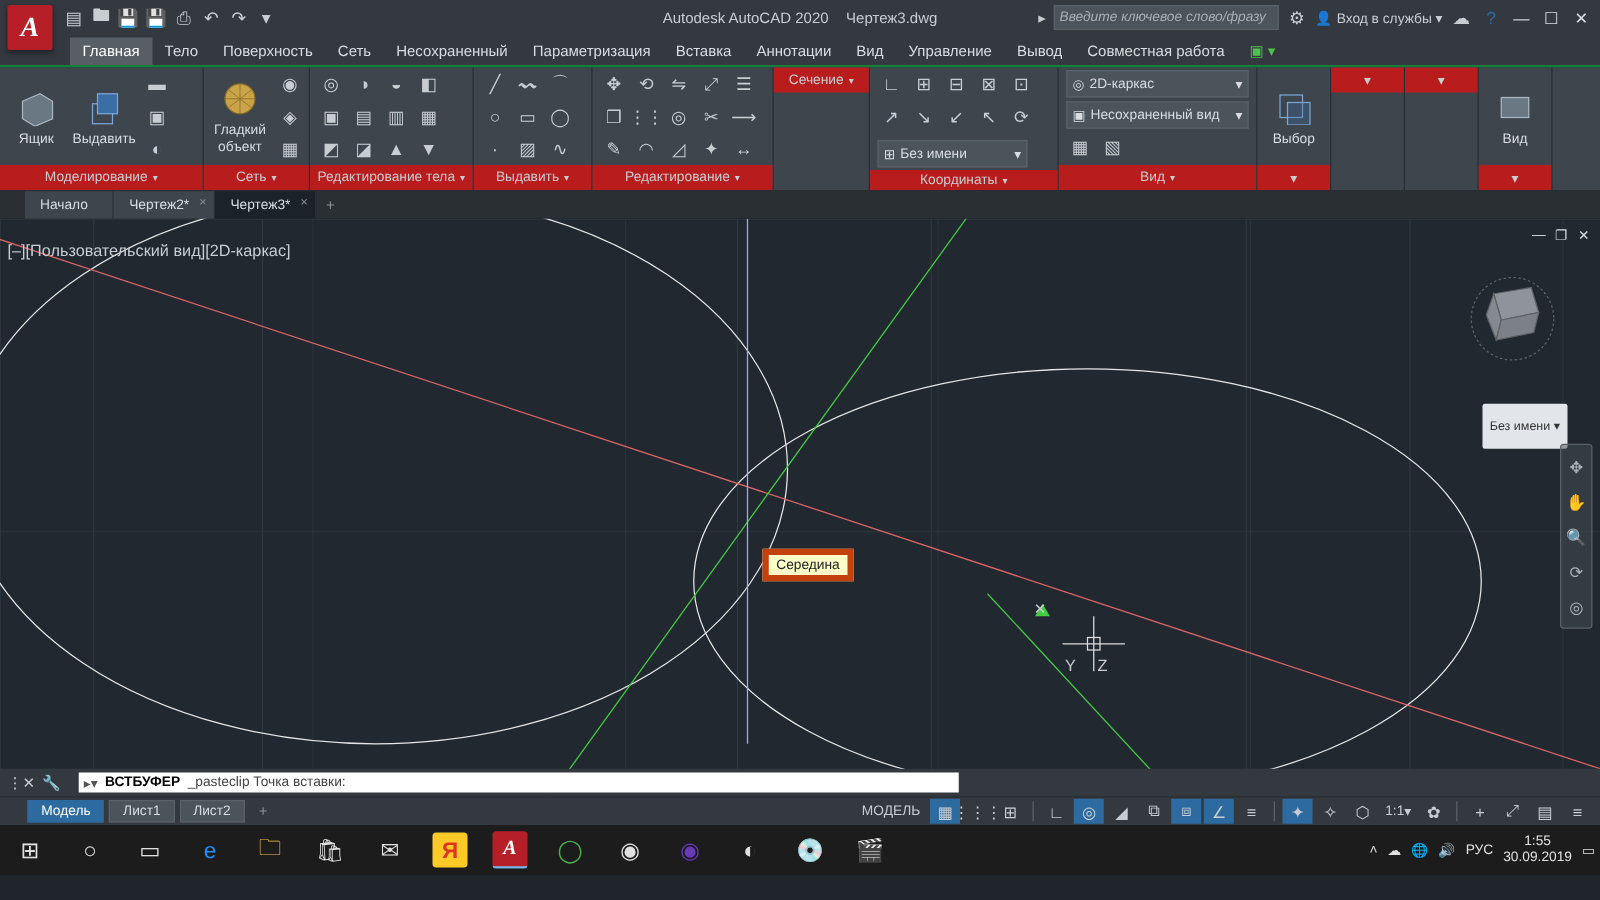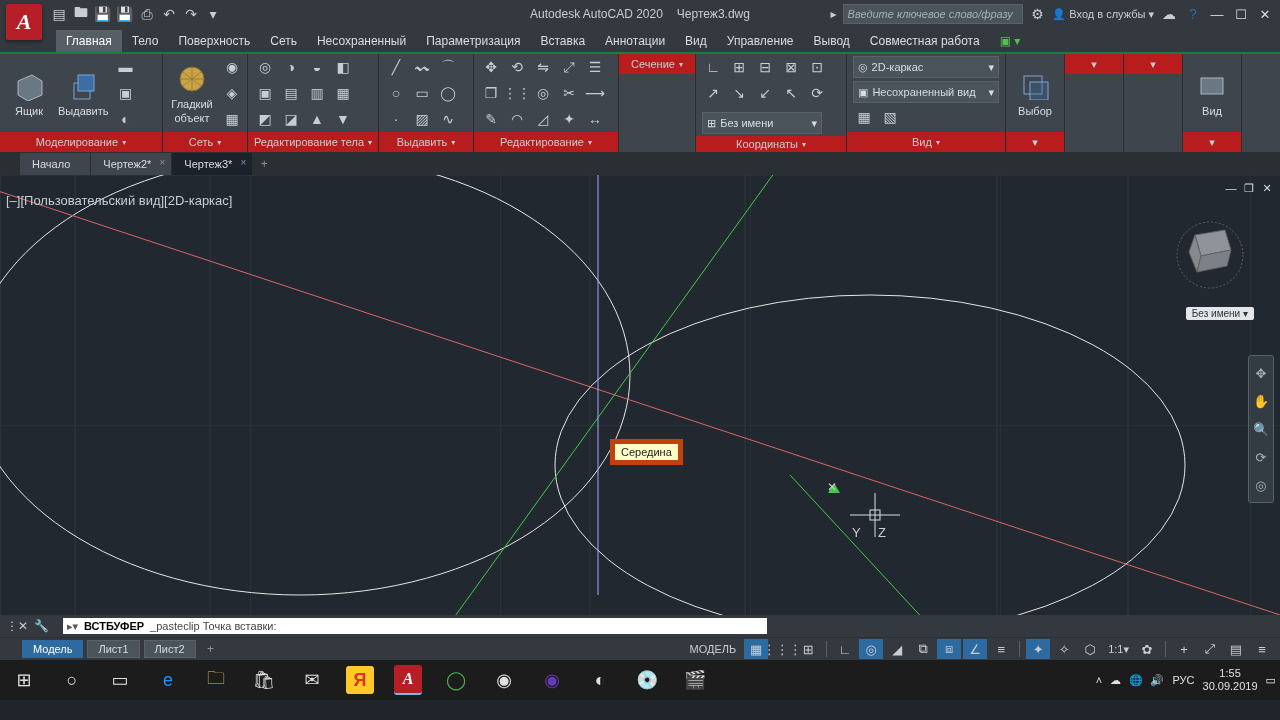--- a/index.html
+++ b/index.html
@@ -33,21 +33,21 @@
  .doctab.active{background:#1c222a}
  .doctab .x{position:absolute;right:6px;top:4px;font-size:10px;color:#8a9199}
  .addtab{width:22px;height:22px;display:flex;align-items:center;justify-content:center;color:#8a9199;cursor:pointer}
  .canvas-wrap{position:relative;height:462px;background:#212830}
  .vp-ctrl{position:absolute;left:6px;top:18px;font-size:13px;color:#c8cdd2;z-index:3}
  .vp-win{position:absolute;right:6px;top:6px;display:flex;gap:4px;z-index:3}
  .vp-win div{width:14px;height:14px;font-size:11px;display:flex;align-items:center;justify-content:center;cursor:pointer}
  svg.canvas{position:absolute;inset:0;width:100%;height:100%}
  .tooltip{position:absolute;left:610px;top:264px;background:#fdfec8;color:#222;border:5px solid #c2410c;padding:2px 6px;font-size:11px;z-index:4}
  .viewcube{position:absolute;right:30px;top:40px;width:80px;height:80px;z-index:3;display:flex;align-items:center;justify-content:center;opacity:.6}
- .viewcube-label{position:absolute;right:26px;top:132px;background:#e2e6ea;color:#333;font-size:10px;padding:1px 6px;border-radius:2px;z-index:3}
+ .viewcube-label{position:absolute;right:26px;top:148px;background:#e2e6ea;color:#333;font-size:10px;padding:12px 6px;border-radius:2px;z-index:3}
  .navbar{position:absolute;right:6px;top:180px;width:24px;background:rgba(70,78,86,.5);border:1px solid #5a6168;border-radius:3px;display:flex;flex-direction:column;gap:6px;padding:6px 0;z-index:3}
  .navbar div{height:22px;display:flex;align-items:center;justify-content:center;font-size:13px;color:#aab1b8;cursor:pointer}
  .cmdbar{height:22px;background:#34393f;display:flex;align-items:center;position:absolute;left:0;right:0;bottom:0}
  .cmd-left{display:flex;gap:6px;padding:0 6px;color:#c8cdd2;font-size:12px;align-items:center}
  .cmd-input{margin-left:8px;background:#fff;color:#000;height:16px;flex:0 0 696px;display:flex;align-items:center;padding:0 4px;font-size:11px;gap:6px}
  .layout-tabs{height:22px;background:#34393f;display:flex;align-items:center;border-top:1px solid #2a2f34;padding-left:22px;gap:4px}
  .ltab{padding:2px 10px;font-size:11px;background:#4b535b;border:1px solid #5a6168;cursor:pointer}
  .ltab.active{background:#2c6aa0;border-color:#2c6aa0;color:#fff}
  .status-right{margin-left:auto;display:flex;align-items:center;gap:2px;padding-right:6px}
  .sbtn{width:24px;height:20px;display:flex;align-items:center;justify-content:center;font-size:13px;color:#c8cdd2;cursor:pointer}

